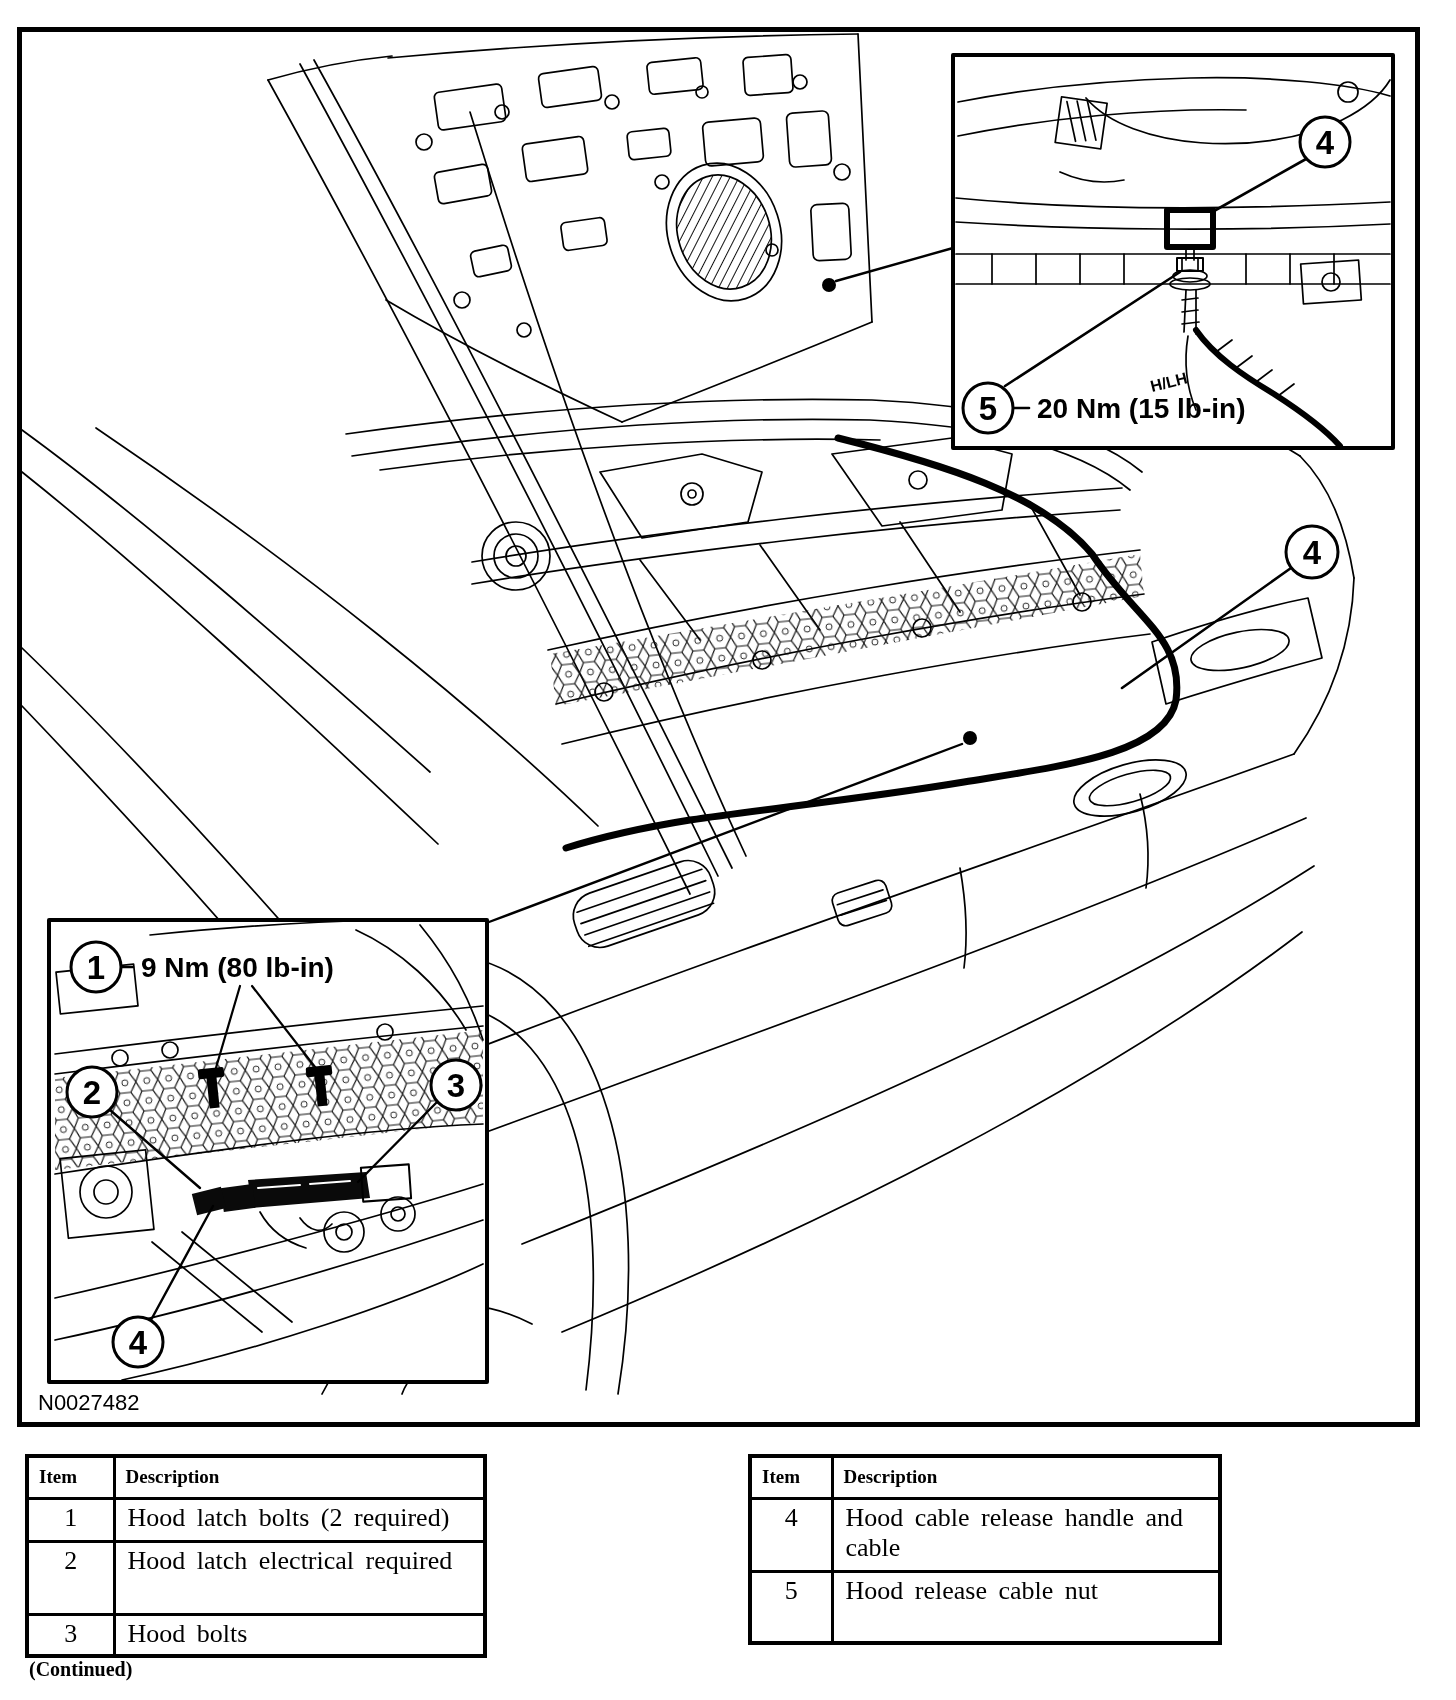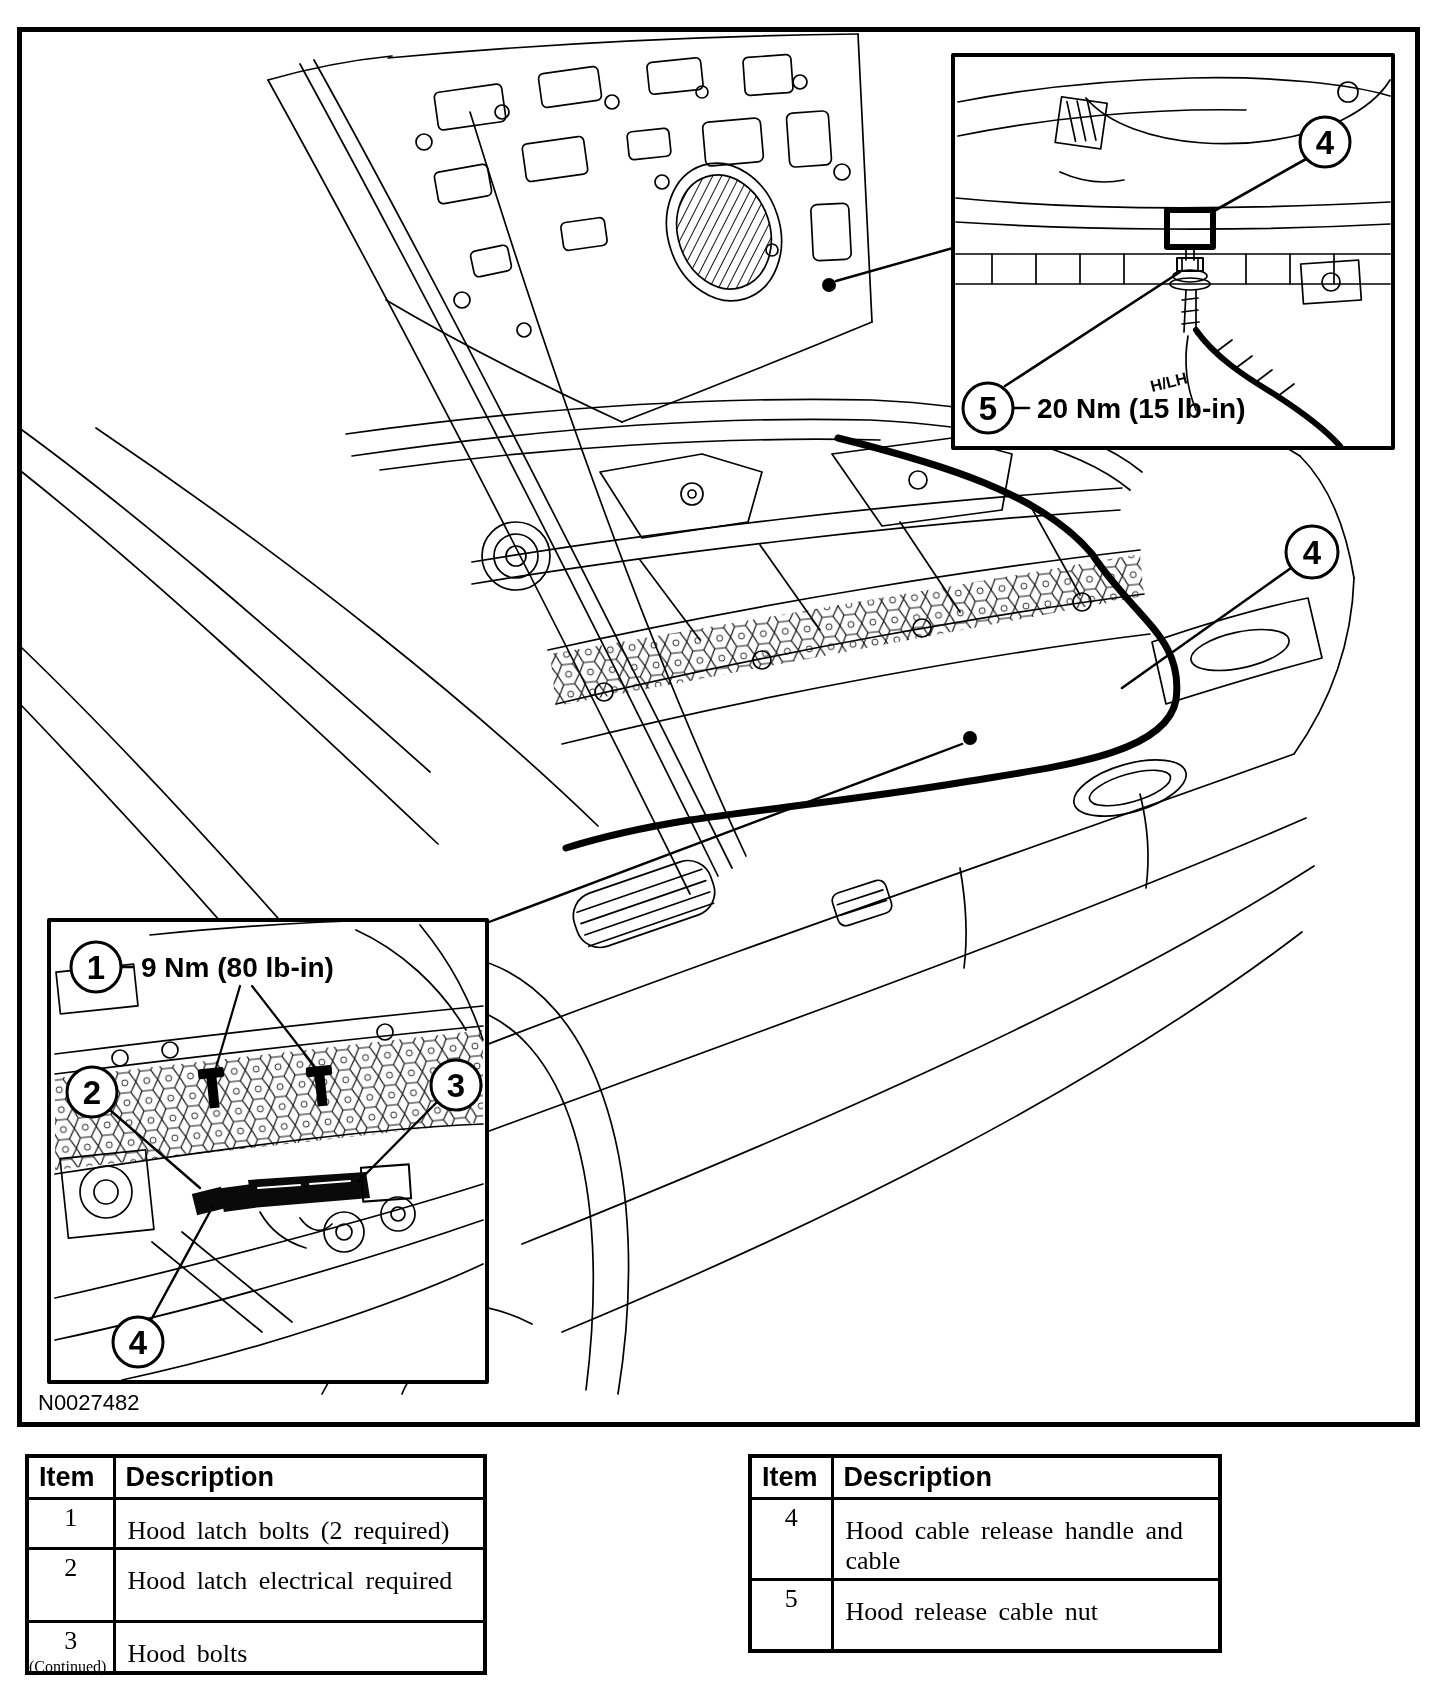--- a/index.html
+++ b/index.html
@@ -5,28 +5,28 @@
   html,body{margin:0;padding:0;background:#fff;}
   body{width:1456px;height:1700px;position:relative;overflow:hidden;
        font-family:"Liberation Serif",serif;color:#000;}
   svg text{user-select:none;}
   .co-num{font-family:"Liberation Sans",sans-serif;font-weight:bold;font-size:33px;}
   .torque{font-family:"Liberation Sans",sans-serif;font-weight:bold;font-size:28px;}
   .figid{font-family:"Liberation Sans",sans-serif;font-size:22px;}
   .parttxt{font-family:"Liberation Sans",sans-serif;font-weight:bold;font-size:16px;}
   .parts-table{position:absolute;border-collapse:collapse;background:#fff;
        table-layout:fixed;border:4px solid #000;}
-  .parts-table th{font-family:Liberation Sans, sans-serif;font-weight:bold;
-       font-size:27px;text-align:left;padding:2px 4px 2px 10px;border:3px solid #000;vertical-align:middle;}
+  .parts-table th{font-family:Liberation Serif, serif;font-weight:bold;
+       font-size:19px;text-align:left;padding:2px 4px 2px 10px;border:3px solid #000;vertical-align:middle;}
   .parts-table td{border:3px solid #000;font-size:26px;vertical-align:top;
-       padding-top:16px;line-height:1.18;word-spacing:5px;}
+       padding-top:3px;line-height:1.18;word-spacing:5px;}
   .parts-table td.item{ text-align:center;padding:3px 2px 0 2px;}
   .parts-table td.desc{ padding-left:12px;padding-right:2px;}
-  .continued{position:absolute;left:29px;top:1658px;font-size:16px;
-       font-family:"Liberation Serif",serif;}
+  .continued{position:absolute;left:29px;top:1658px;font-size:20px;
+       font-family:"Liberation Serif",serif;font-weight:bold;}
 </style>
 </head>
 <body>
 
 
 
 <svg width="1456" height="1700" viewBox="0 0 1456 1700" xmlns="http://www.w3.org/2000/svg">
   <defs>
     <pattern id="hexpat" width="22" height="20" patternUnits="userSpaceOnUse" patternTransform="rotate(-6)">
       <path d="M5,0 L16,0 L22,10 L16,20 L5,20 L0,10 Z" fill="none" stroke="#111" stroke-width="1.2"></path>

